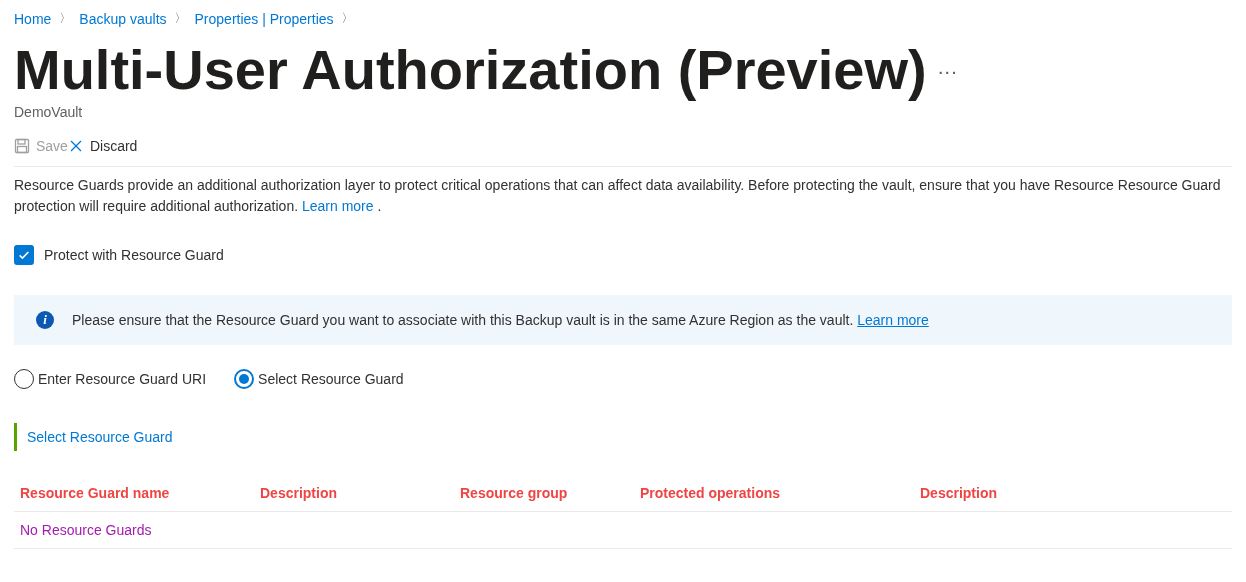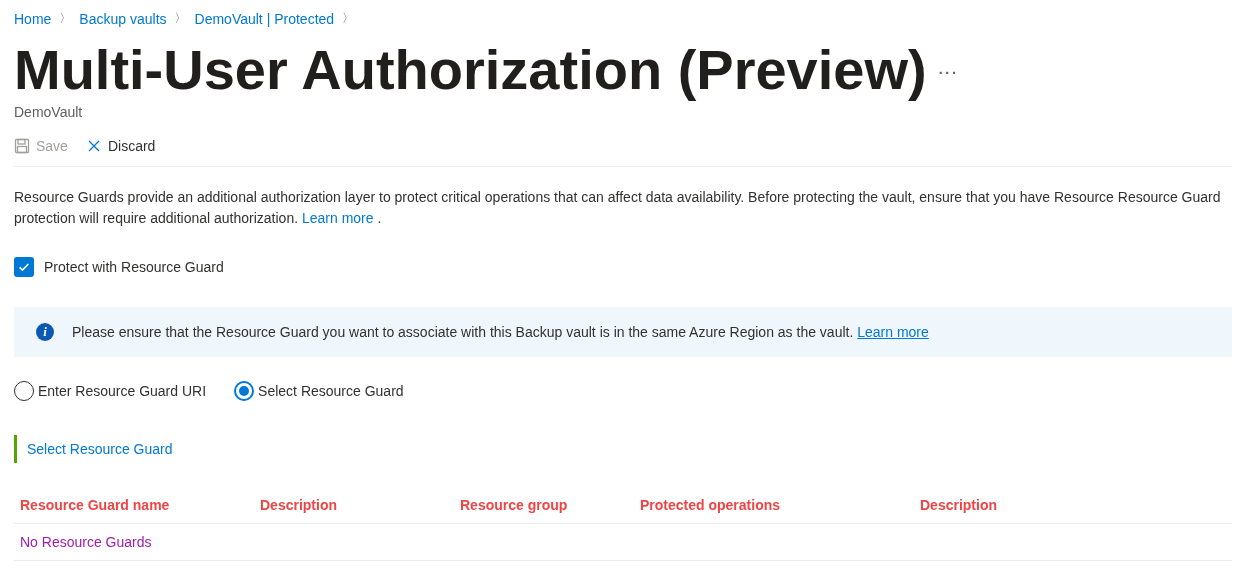--- a/index.html
+++ b/index.html
@@ -34,42 +34,41 @@
       gap: 12px;
       text-align: right;
     }
     .ellipsis-btn { color: #605e5c; font-size: 14px; letter-spacing: 2px; cursor: pointer; padding-top:6px;}
     .subtitle { color: #605e5c; font-size: 14px; margin-top: 2px; }
 
     
     .toolbar {
       display: flex;
       align-items: center;
-      gap: 18px;
       margin-top: 18px;
       padding-bottom: 12px;
       border-bottom: 1px solid #edebe9;
     }
     .toolbar-btn {
       display: flex;
       align-items: center;
       gap: 6px;
       background: none;
       border: none;
       font-family: inherit;
       font-size: 14px;
       cursor: pointer;
       color: #323130;
     }
     .toolbar-btn.disabled { color: #a19f9d; cursor: default; }
     .toolbar-btn .icon { display: inline-flex; }
 
     
     .description {
-      margin-top: 20px;
+      margin-top: 8px;
       font-size: 14px;
       color: #323130;
       line-height: 1.5;
     }
     .description a { color: #0078d4; }
 
     
     .checkbox-row {
       display: flex;
       align-items: center;
@@ -178,21 +177,21 @@
     .col-desc{ flex: 1; }
   </style>
 </head>
 <body>
 
 <nav class="breadcrumb">
   <a href="#">Home</a>
   <span class="chev">〉</span>
   <a href="#">Backup vaults</a>
   <span class="chev">〉</span>
-  <a href="#">DemoVault | Protected</a>
+  <a href="#">Properties | Properties</a>
   <span class="chev">〉</span>
 </nav>
 
 <div class="page-title">
   <h1>Multi-User Authorization (Preview)</h1>
   <span class="ellipsis-btn">···</span>
 </div>
 <div class="subtitle">DemoVault</div>
 
 <div class="toolbar">

